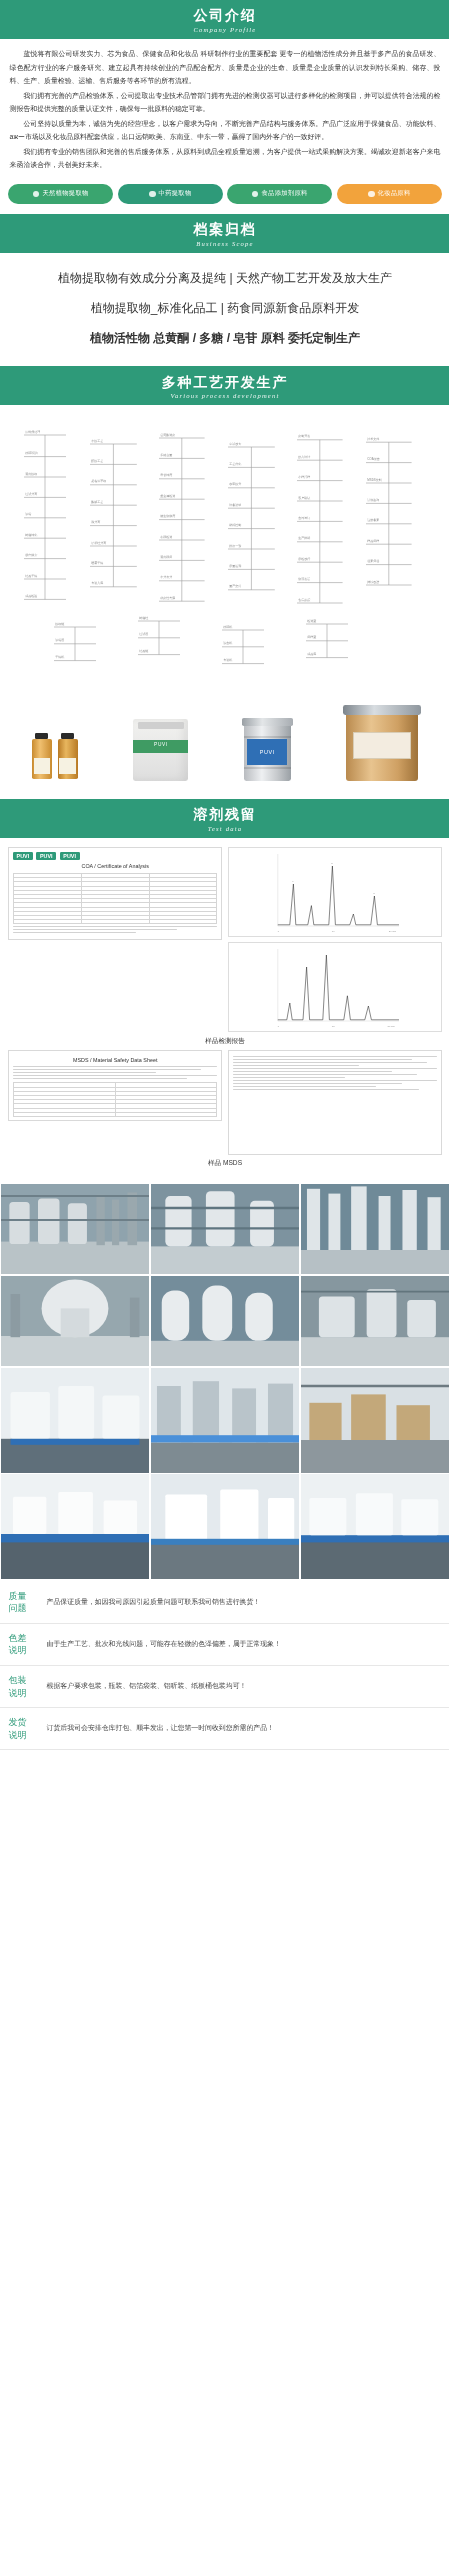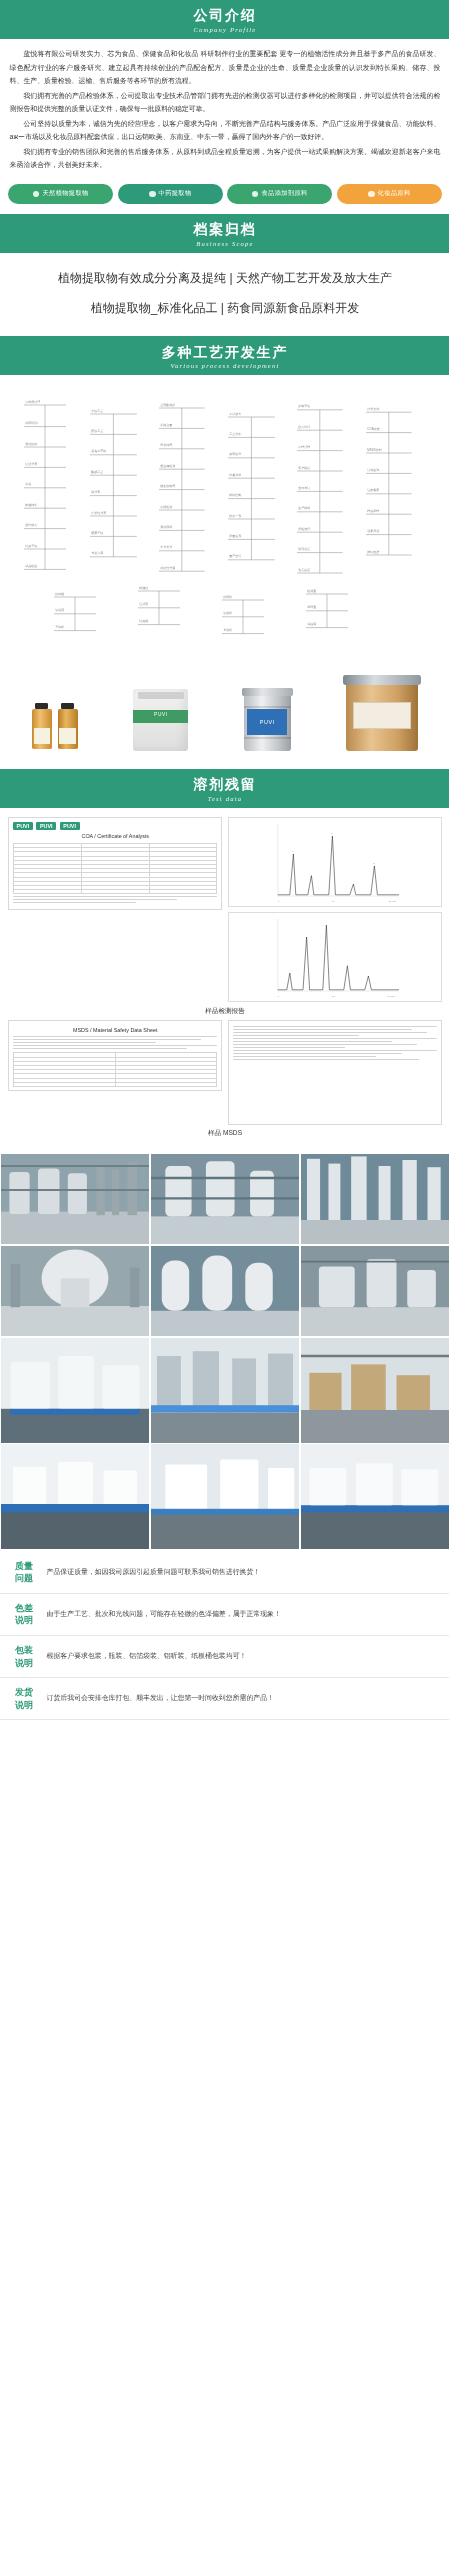--- a/index.html
+++ b/index.html
@@ -162,23 +162,22 @@
     display: flex;
     align-items: stretch;
     border-bottom: 0.6px solid #e7e7e7;
     padding: 8.4px 8.4px;
     gap: 7.2px;
   }
   .nkey {
     flex: 0 0 31px;
     color: #2e9a79;
     font-size: 9px;
-    font-weight: bold;
+    font-weight: normal;
     line-height: 1.35;
-    text-align: center;
   }
   .nval {
     flex: 1 1 auto;
     font-size: 6.9px;
     color: #444;
     line-height: 1.85;
     display: flex;
     align-items: center;
   }
   .nval.multi { display:block; }
@@ -221,20 +220,21 @@
   </div>
 
   <div class="band">
     <div class="cn">档案归档</div>
     <div class="en">Business Scope</div>
   </div>
 
   <div class="scope">
     <div class="line">植物提取物有效成分分离及提纯 | 天然产物工艺开发及放大生产</div>
     <div class="line">植物提取物_标准化品工 | 药食同源新食品原料开发</div>
+    <div class="line strong">植物活性物 总黄酮 / 多糖 / 皂苷 原料 委托定制生产</div>
   </div>
 
   <div class="band">
     <div class="cn">多种工艺开发生产</div>
     <div class="en">Various process development</div>
   </div>
 
   <div class="flowwrap">
     <svg viewBox="0 0 750 460" xmlns="http://www.w3.org/2000/svg">
       <g stroke="#9b9b9b" stroke-width="1" fill="none">

